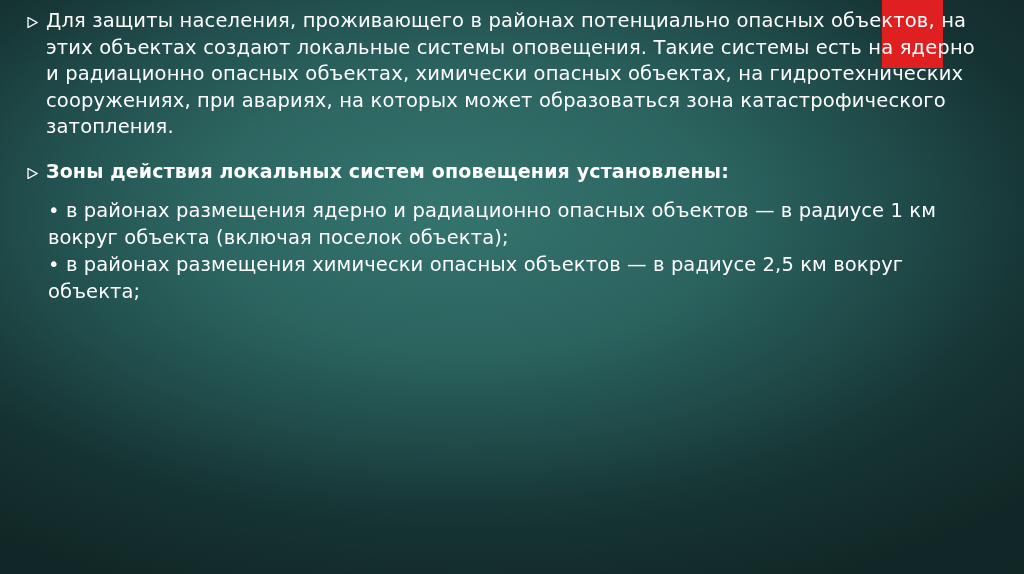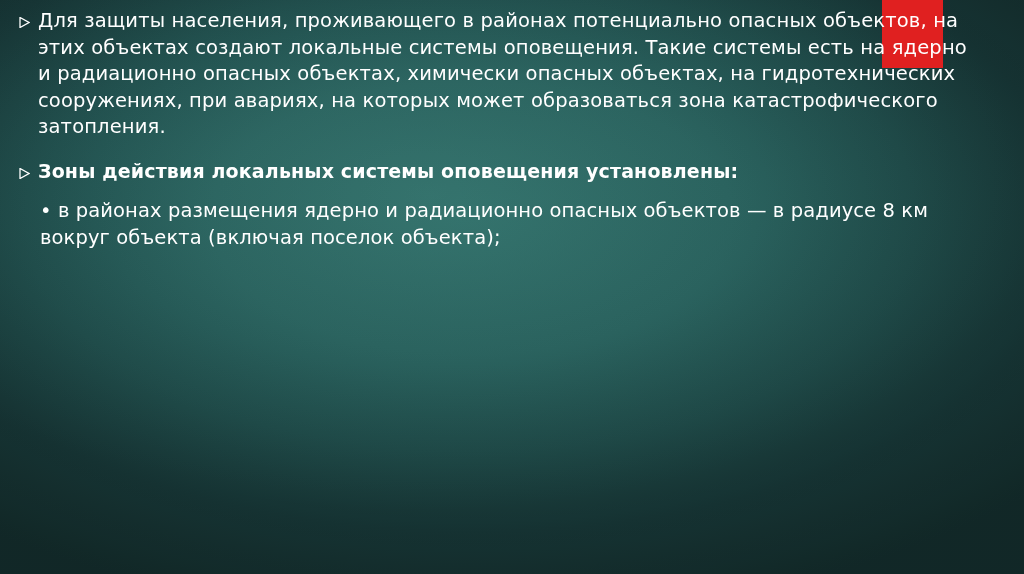--- a/index.html
+++ b/index.html
@@ -24,21 +24,21 @@
   .slide::after {
     content: "";
     position: absolute;
     inset: 0;
     background: radial-gradient(ellipse 60% 55% at 42% 34%, rgba(80,150,140,0.22) 0%, rgba(40,90,88,0.05) 55%, rgba(0,0,0,0.18) 100%);
     pointer-events: none;
   }
   .content {
     position: relative;
     z-index: 3;
-    padding: 8px 40px 0 14px;
+    padding: 8px 40px 0 22px;
   }
 
   
   .lvl1 {
     display: flex;
     align-items: flex-start;
     margin: 0 0 4px 0;
   }
   .tri {
     flex: 0 0 auto;
@@ -105,21 +105,22 @@
     </div>
 
     <div class="spacer-sm"></div>
 
     <div class="lvl1 bold hl">
       <span class="tri">
         <svg width="11" height="11" viewBox="0 0 11 11" aria-hidden="true">
           <polygon points="1,0.5 10,5.5 1,10.5" fill="none" stroke="#ffffff" stroke-width="1.3"></polygon>
         </svg>
       </span>
-      <span class="text">Зоны действия локальных системы оповещения установлены:</span>
+      <span class="text">Зоны действия локальных систем оповещения установлены:</span>
     </div>
 
     <div class="para-block hl">
-      <span class="dot-line">• в районах размещения ядерно и радиационно опасных объектов — в радиусе 8 км вокруг объекта (включая поселок объекта);</span>
+      <span class="dot-line">• в районах размещения ядерно и радиационно опасных объектов — в радиусе 1 км вокруг объекта (включая поселок объекта);</span>
+      <span class="dot-line">• в районах размещения химически опасных объектов — в радиусе 2,5 км вокруг объекта;</span>
     </div>
 
   </div>
 </div>
 
 </body></html>

